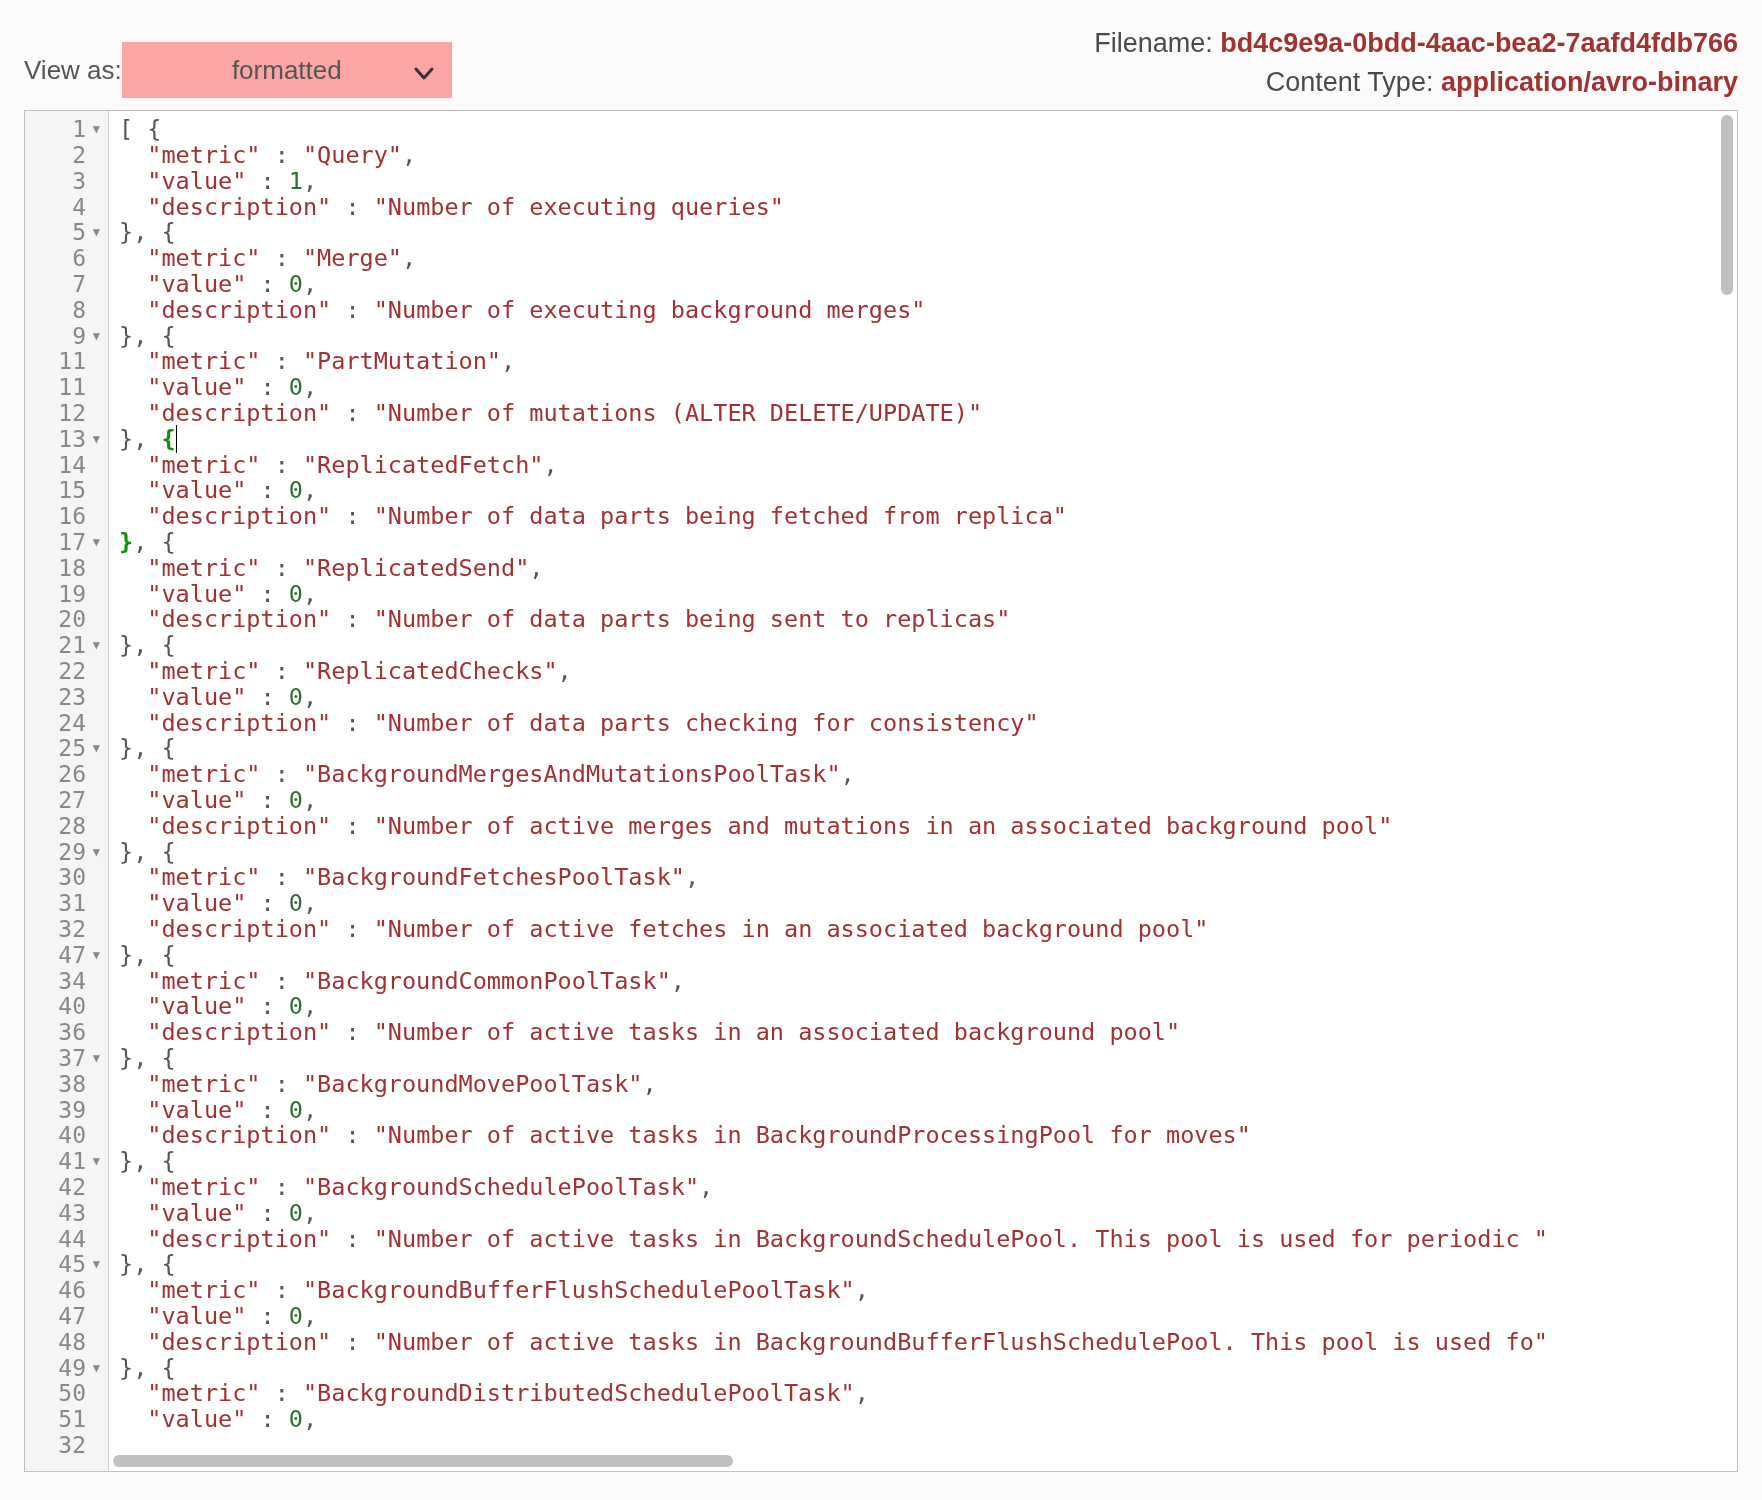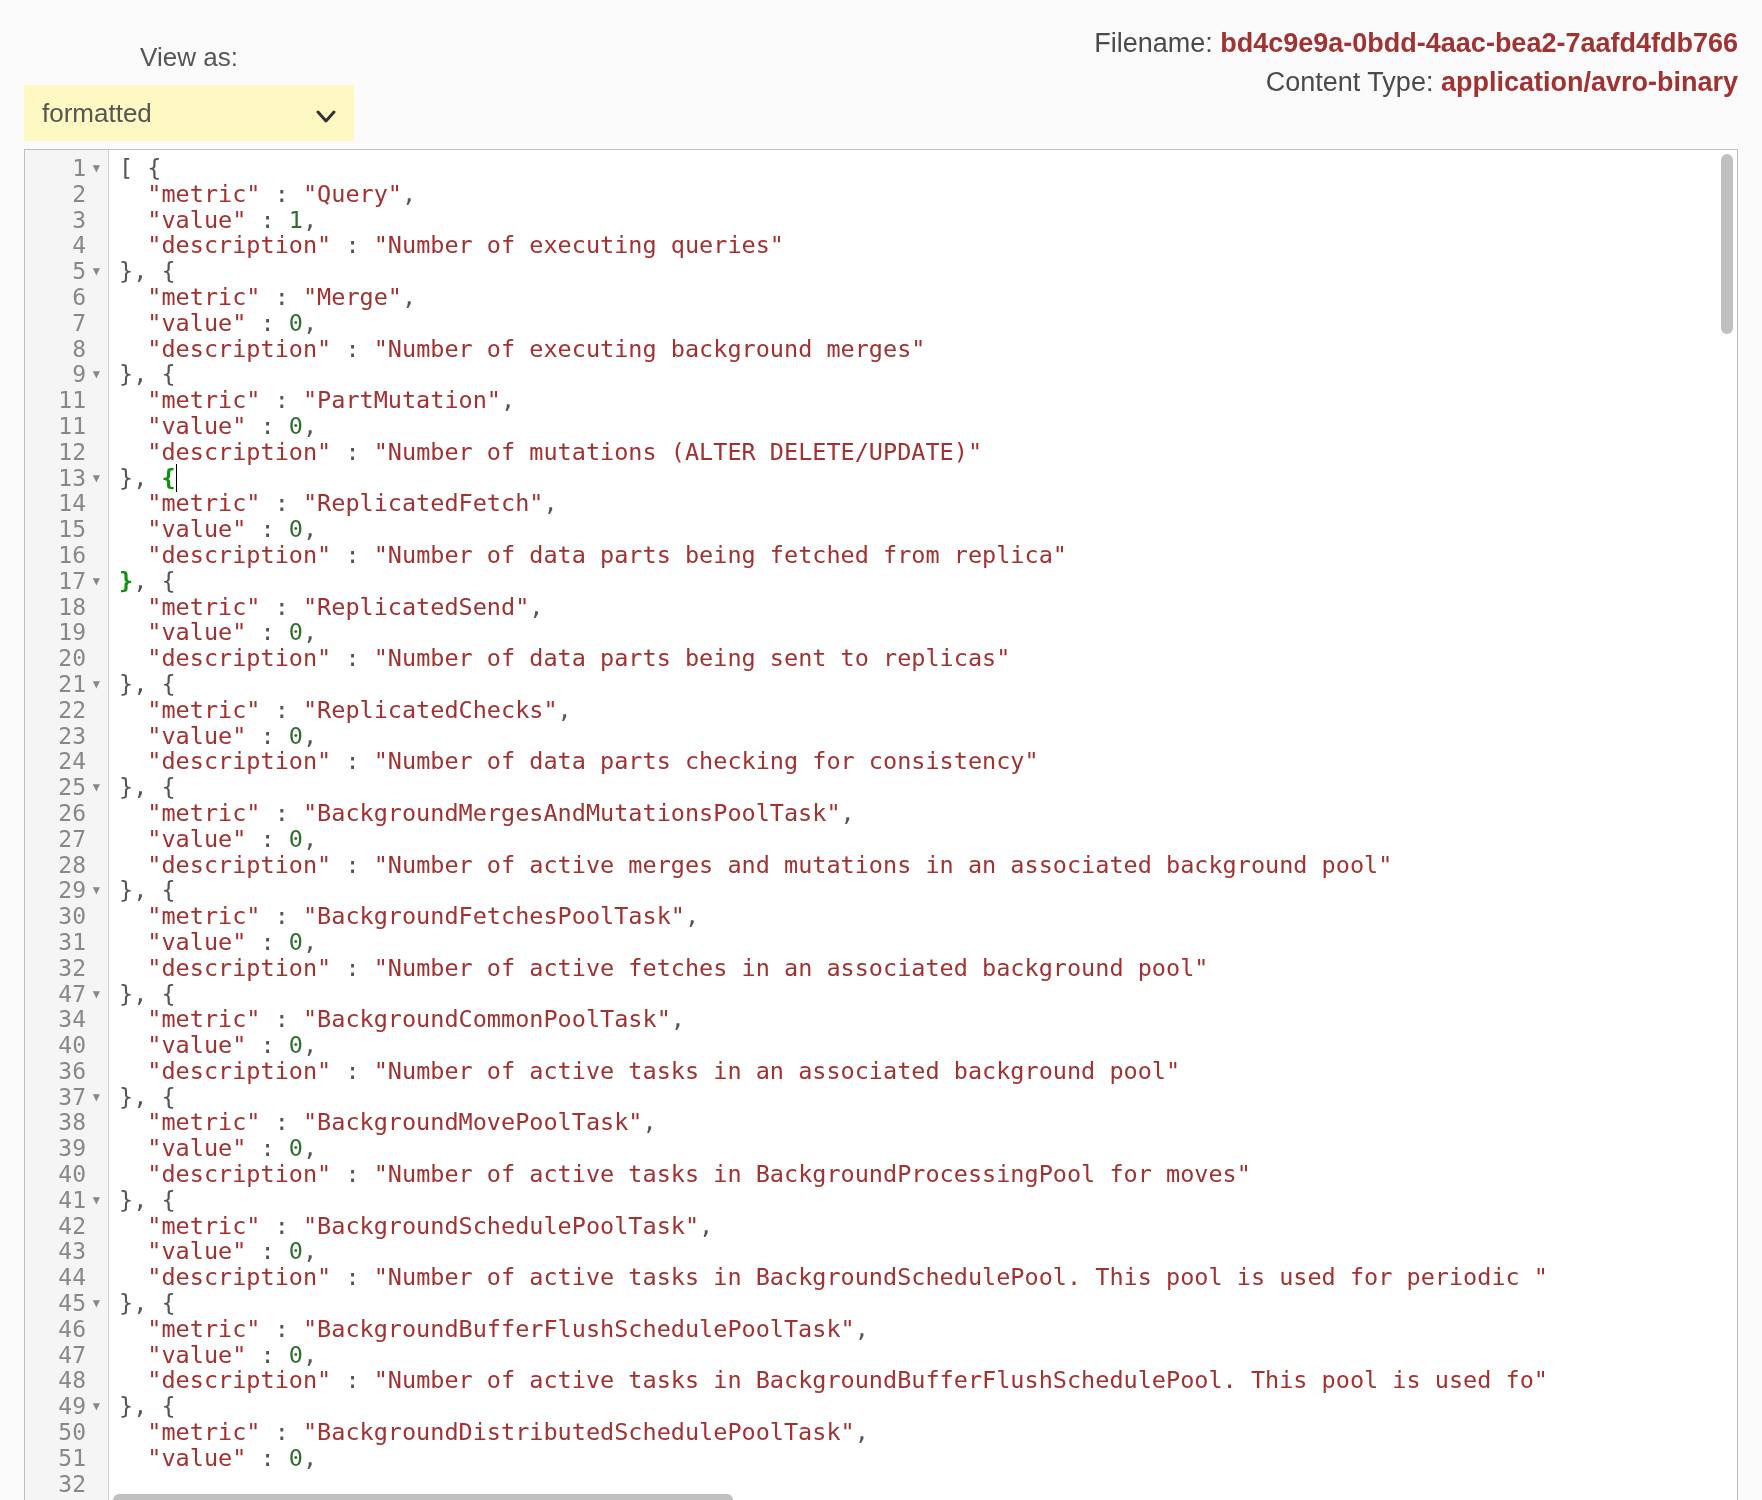--- a/index.html
+++ b/index.html
@@ -16,40 +16,39 @@
   }
   .header {
     display: flex;
     justify-content: space-between;
     align-items: flex-start;
     margin-bottom: 8px;
   }
   .left-header {
     display: flex;
     align-items: center;
-    gap: 12px;
     margin-top: 18px;
-    flex-direction: column;
   }
   .view-as-label {
     font-size: 26px;
     color: #555;
   }
   .select-wrap {
     position: relative;
     width: 330px;
     height: 56px;
-    background: #fef9c3;
+    background: #fca5a5;
     display: flex;
     align-items: center;
     padding: 0 18px;
     font-size: 26px;
     color: #555;
     cursor: pointer;
     box-sizing: border-box;
+    justify-content: center;
   }
   .select-wrap .chevron {
     position: absolute;
     right: 18px;
     top: 50%;
     transform: translateY(-50%);
     width: 20px;
     height: 20px;
   }
   .right-header {

